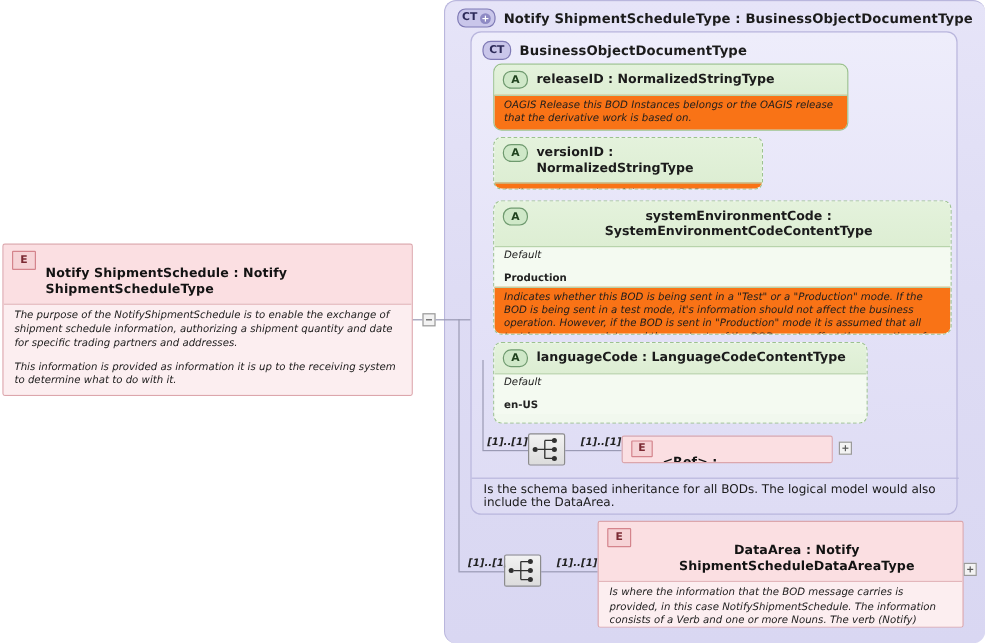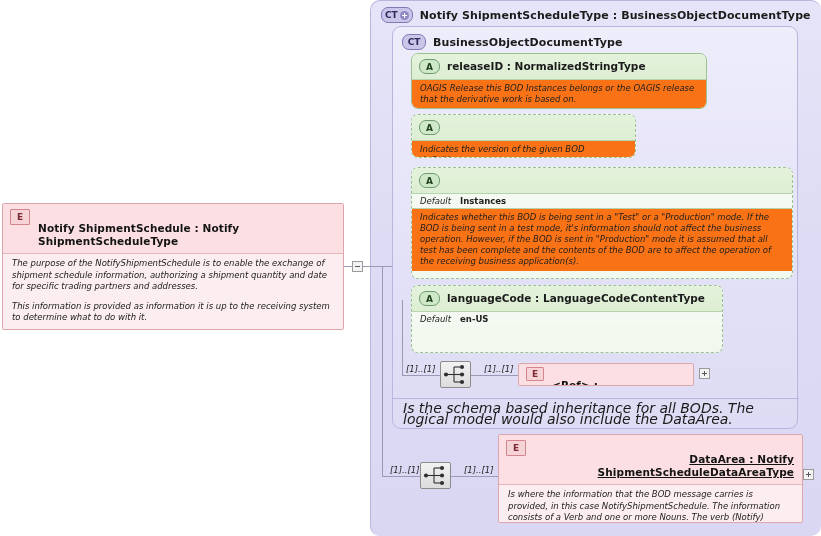--- a/index.html
+++ b/index.html
@@ -107,20 +107,21 @@
   .attr-head-text {
     font-size: 10.5px; font-weight: bold; color: #1b1b1b;
     line-height: 13px; padding-top: 1px;
   }
   .attr-head-text.centered { text-align: center; width: 100%; }
   .attr-default {
     display: flex; align-items: baseline; gap: 9px;
     padding: 2px 8px 2px 8px;
     border-top: 1px solid #b7d3ab;
     background: #f4faf1;
+    flex-direction: column;
   }
   .attr-default .lbl {
     font-size: 8.5px; font-style: italic; color: #222;
   }
   .attr-default .val {
     font-size: 8.5px; font-weight: bold; color: #222;
   }
   .attr-doc {
     padding: 3px 8px 4px 8px;
     border-top: 1px solid #b7d3ab;
@@ -138,56 +139,56 @@
   }
   .elem-head {
     display: flex; align-items: flex-start; gap: 8px;
     padding: 5px 8px 5px 7px;
     background: #fbdfe2;
   }
   .elem-head-text {
     font-size: 10.5px; font-weight: bold; color: #131313;
     line-height: 13px; padding-top: 1px; letter-spacing: .1px; margin-top: 12px;
   }
-  .elem-head-text.centered { text-align: right; width: 100%; text-decoration: underline; }
+  .elem-head-text.centered { text-align: center; width: 100%; }
   .elem-doc {
     padding: 4px 9px 5px 9px;
     border-top: 1px solid #e3b6bb;
     background: #fceef0;
     font-size: 8.5px; font-style: italic; color: #1a1a1a;
     line-height: 11.5px;
   }
   .elem-doc p { margin: 0 0 8px 0; }
   .elem-doc p:last-child { margin-bottom: 0; }
 
   
   .ct-doc {
     border-top: 1px solid #b9b6dd;
-    font-size: 14px; font-style: italic; color: #1a1a1a;
+    font-size: 10px; color: #1a1a1a;
     line-height: 11px;
     padding: 4px 10px 0 10px;
   }
 
   
   .seq {
     background: linear-gradient(180deg,#f2f2f2 0%,#dcdcdc 100%);
     border: 1px solid #8c8c8c;
     border-radius: 2px;
   }
   .seq svg { display: block; }
 
   
   .line { position: absolute; background: #9a9ab4; }
   .hline { height: 1px; }
   .vline { width: 1px; }
 
   
   .card {
     position: absolute;
-    font-size: 8.5px; font-style: italic; font-weight: normal;
+    font-size: 8.5px; font-style: italic; font-weight: bold;
     color: #222; white-space: nowrap;
     font-family: "DejaVu Sans", "Liberation Sans", sans-serif;
   }
 
   
   .toggle {
     position: absolute; width: 11px; height: 11px;
     border: 1px solid #9a9a9a; background: #f3f3f3;
     box-sizing: border-box;
   }
@@ -250,33 +251,35 @@
       <span class="attr-head-text">releaseID  :  NormalizedStringType</span>
     </div>
     <div class="attr-doc">OAGIS Release this BOD Instances belongs or the OAGIS release that the derivative work is based on.</div>
   </div>
 
   <div class="abs attr optional" style="left:411px; top:114px; width:225px; height:44px;">
     <div class="attr-head">
       <span class="badge badge-a">
         <span>A</span>
       </span>
+      <span class="attr-head-text">versionID  :  NormalizedStringType</span>
     </div>
     <div class="attr-doc">Indicates the version of the given BOD definition.</div>
   </div>
 
   <div class="abs attr optional" style="left:411px; top:167px; width:382px; height:112px;">
     <div class="attr-head">
       <span class="badge badge-a">
         <span>A</span>
       </span>
+      <span class="attr-head-text centered">systemEnvironmentCode  :  SystemEnvironmentCodeContentType</span>
     </div>
     <div class="attr-default">
       <span class="lbl">Default</span>
-      <span class="val">Instances</span>
+      <span class="val">Production</span>
     </div>
     <div class="attr-doc">Indicates whether this BOD is being sent in a "Test" or a "Production" mode. If the BOD is being sent in a test mode, it's information should not affect the business operation. However, if the BOD is sent in "Production" mode it is assumed that all test has been complete and the contents of the BOD are to affect the operation of the receiving business application(s).</div>
   </div>
 
   <div class="abs attr optional" style="left:411px; top:285px; width:312px; height:68px;">
     <div class="attr-head">
       <span class="badge badge-a">
         <span>A</span>
       </span>
       <span class="attr-head-text">languageCode  :  LanguageCodeContentType</span>

